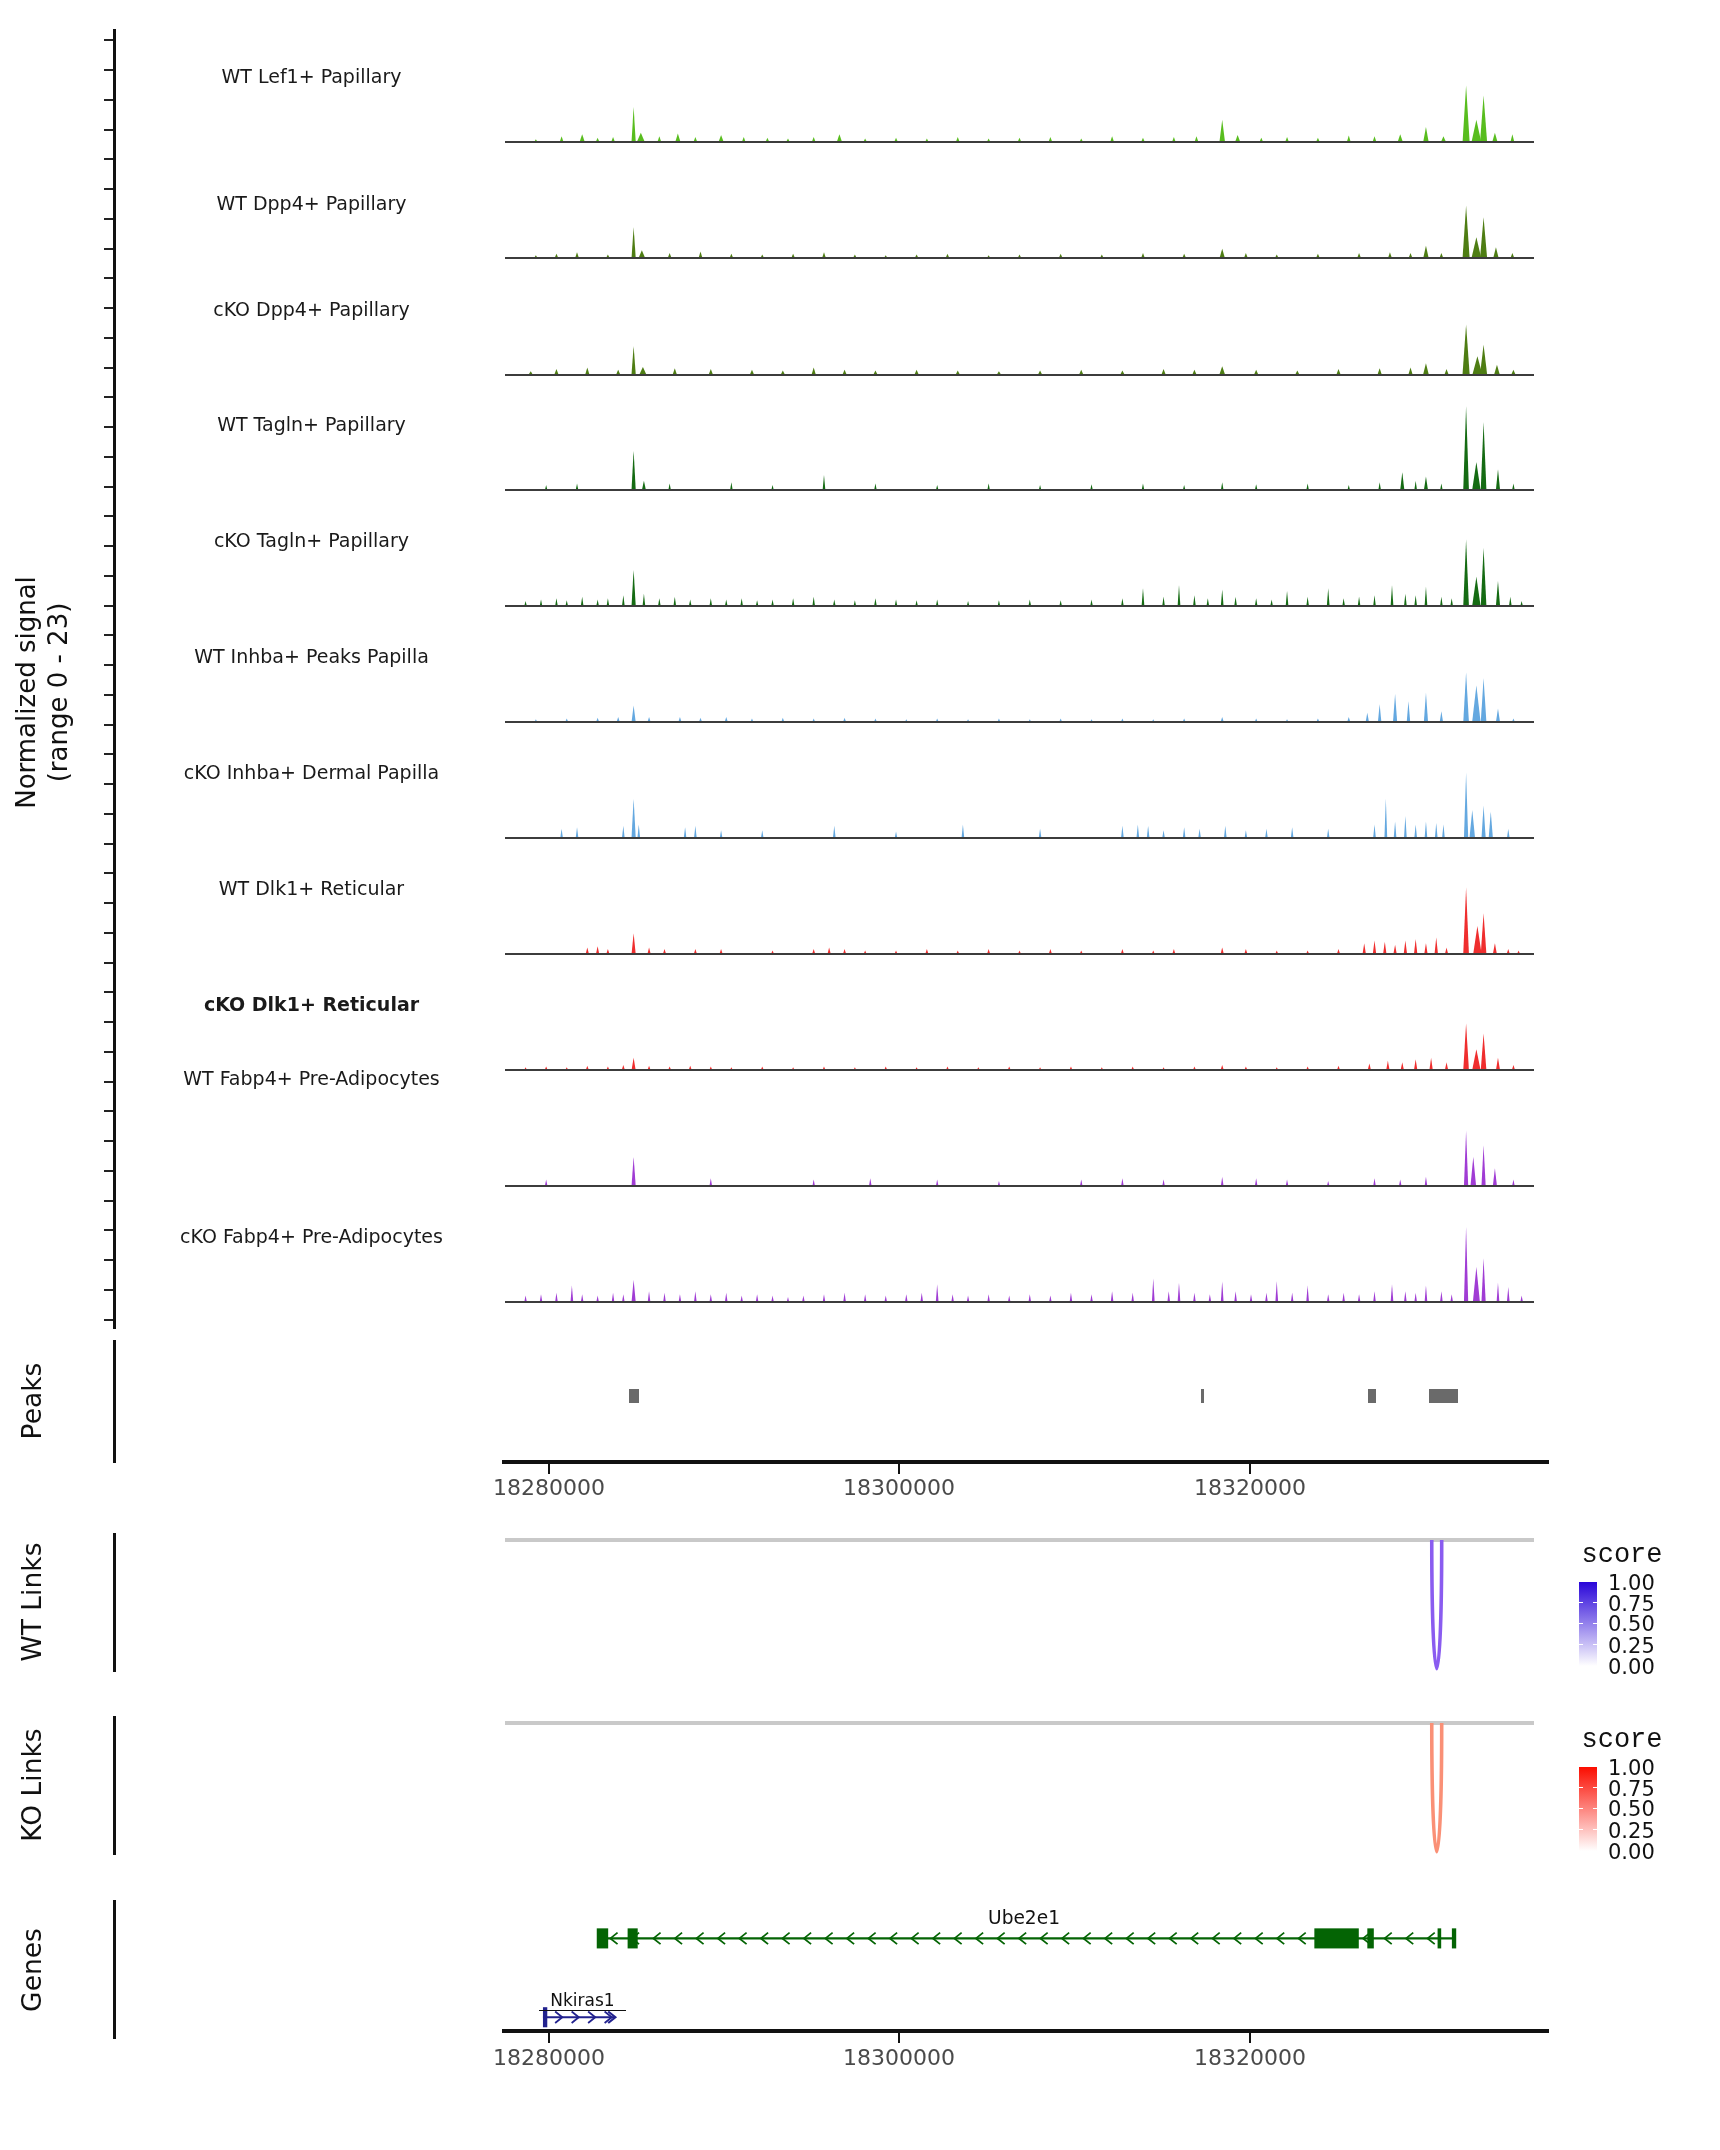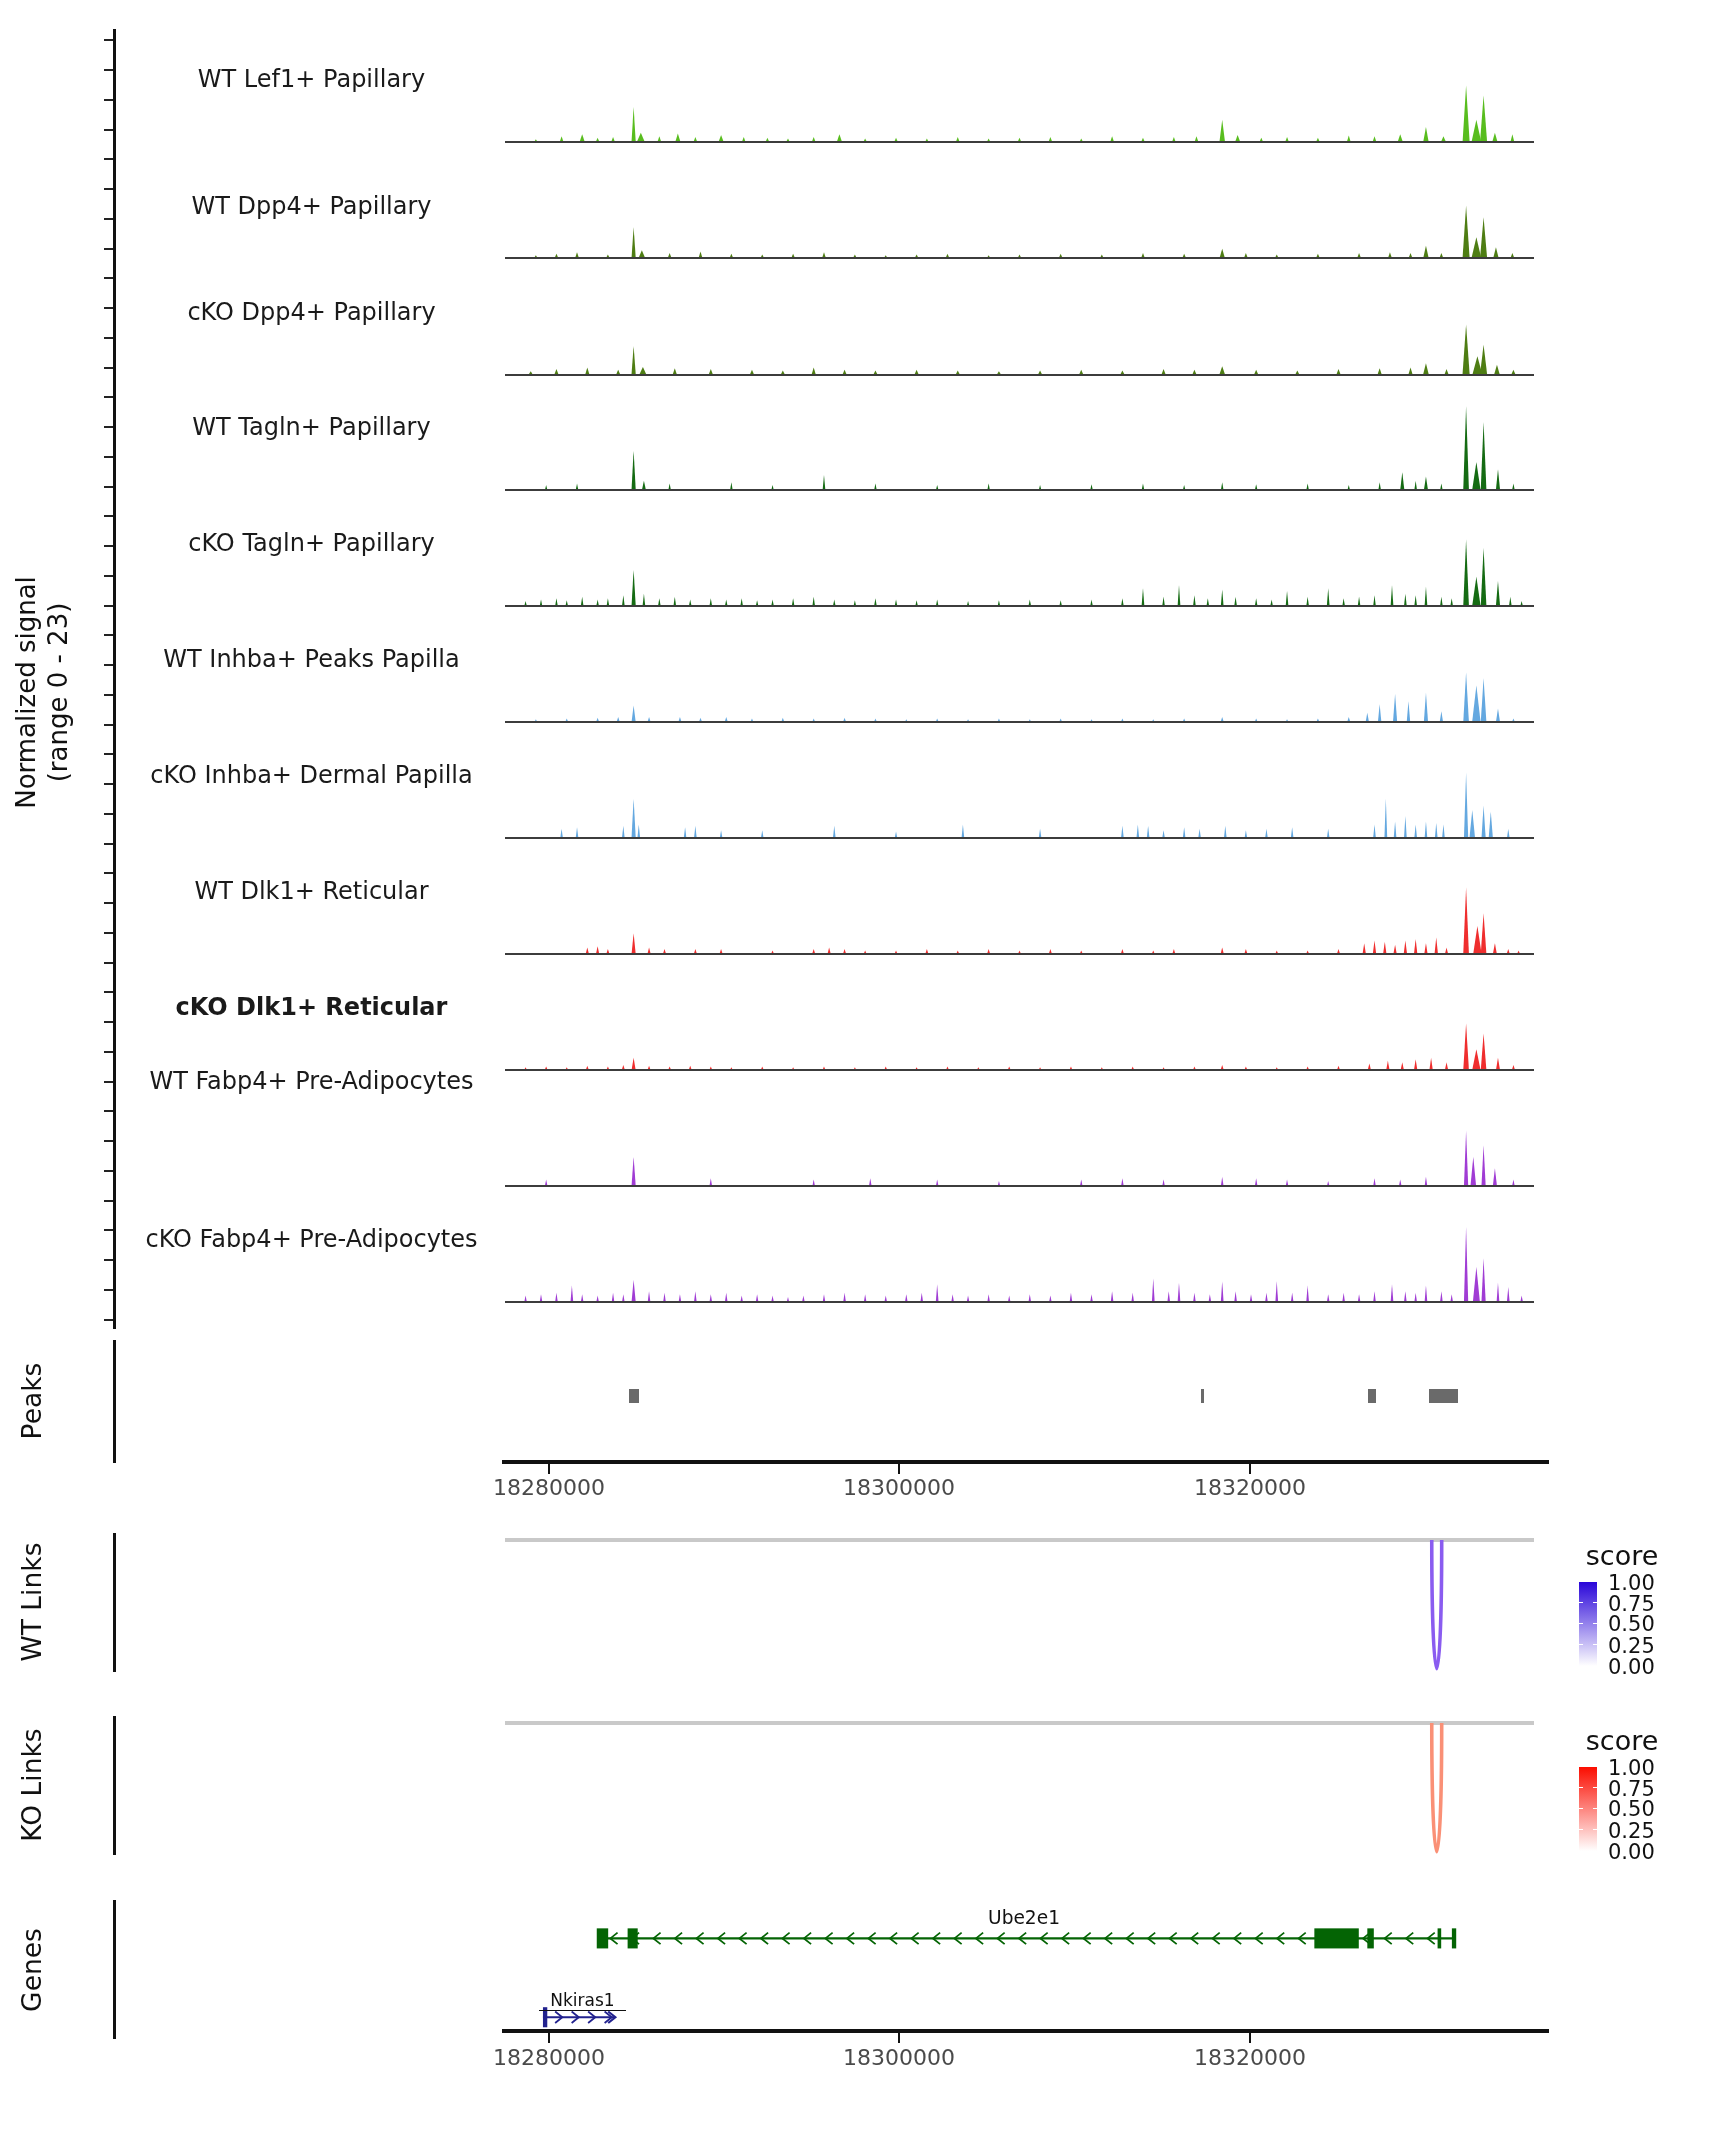--- a/index.html
+++ b/index.html
@@ -3,31 +3,31 @@
 <meta charset="utf-8">
 <style>
   html,body{margin:0;padding:0;background:#ffffff;}
   .fig{position:relative;width:1721px;height:2151px;background:#ffffff;
        font-family:"DejaVu Sans", sans-serif;overflow:hidden;}
   .rotbox{position:absolute;display:flex;align-items:center;justify-content:center;
           transform:rotate(-90deg);white-space:nowrap;}
   .seclabel{font-size:26.5px;color:#111;}
   .ylab{font-size:26px;color:#111;text-align:center;line-height:32px;}
   .tracklabel{position:absolute;left:125px;width:373px;text-align:center;
-              font-size:24px;color:#1a1a1a;white-space:nowrap;}
+              font-size:19px;color:#1a1a1a;white-space:nowrap;}
   .vaxis{position:absolute;background:#111;width:2.9px;}
   .ytick{position:absolute;height:2.2px;width:9.3px;background:#222;}
   .baseline{position:absolute;height:2.2px;background:#3c3c3c;}
   .gaxis{position:absolute;height:4.3px;background:#111;}
   .gtick{position:absolute;width:2.2px;height:10px;background:#111;}
   .gticklabel{position:absolute;width:172px;text-align:center;font-size:22px;color:#4a4a4a;}
   .xtitle{position:absolute;width:574px;text-align:center;font-size:27px;color:#000;}
   .peakbox{position:absolute;background:#6a6a6a;}
   .linkline{position:absolute;height:3.6px;}
-  .legend-title{position:absolute;width:172px;text-align:center;font-size:27px;color:#111;}
+  .legend-title{position:absolute;width:172px;text-align:center;font-size:27px;color:#111;font-family:Liberation Mono, monospace;}
   .legend-bar{position:absolute;width:18px;height:84px;}
   .legend-tick{position:absolute;font-size:21px;color:#111;line-height:21px;}
   .genelabel{position:absolute;text-align:center;color:#111;white-space:nowrap;}
   svg{position:absolute;display:block;}
 </style>
 </head>
 <body>
 
 <div class="fig">
 

